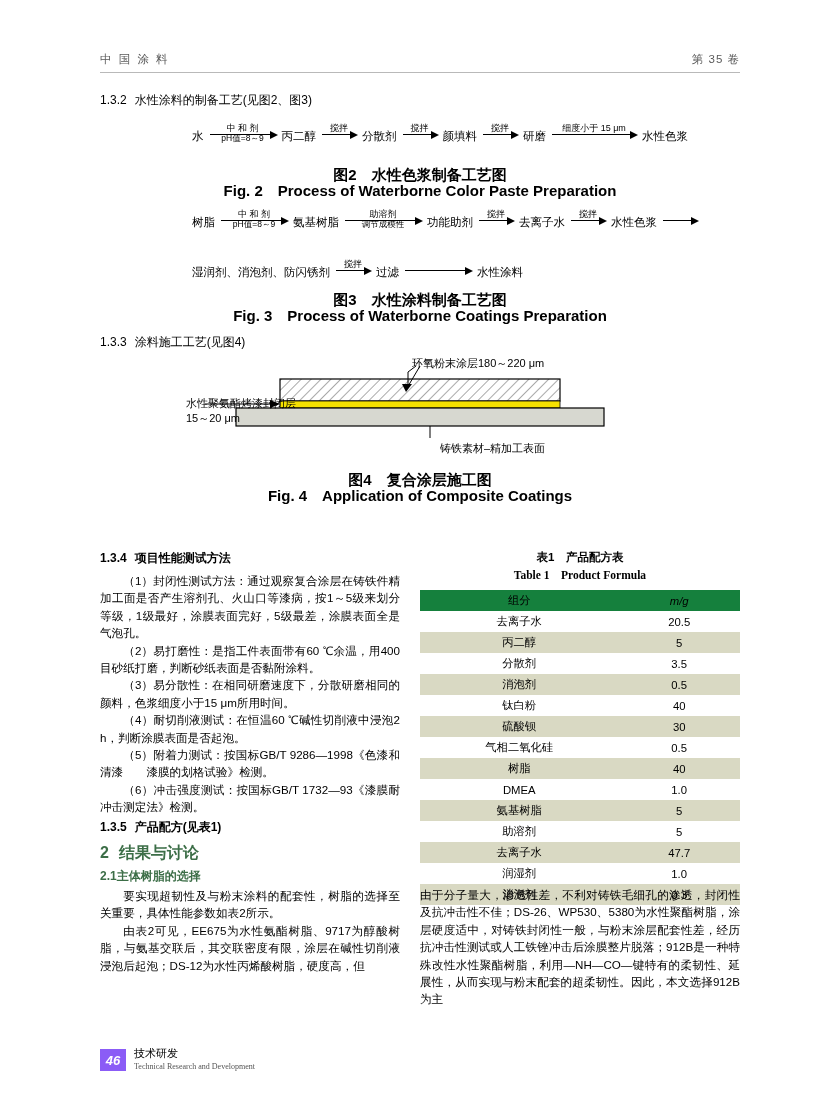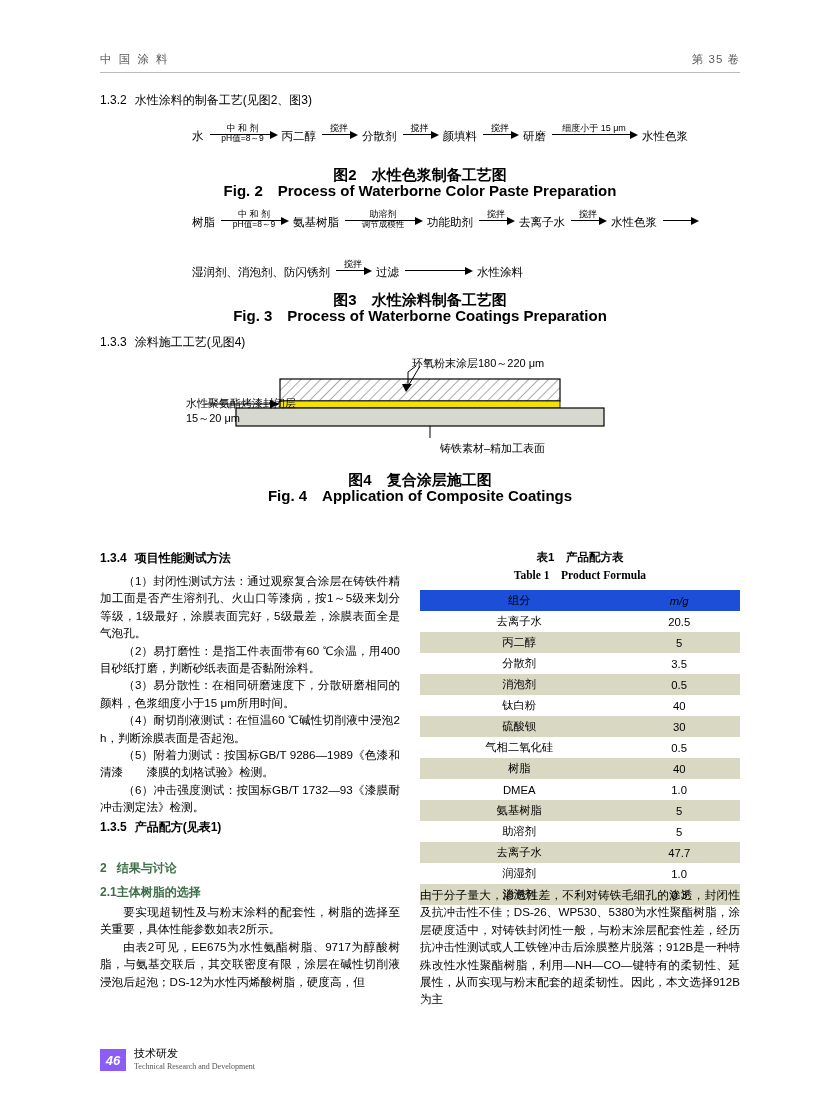--- a/index.html
+++ b/index.html
@@ -71,22 +71,22 @@
   
   .col{
     position:absolute;
     font-family:"Liberation Sans", sans-serif;
     font-size:11.6px;line-height:17.4px;
     text-align:justify;
   }
   .col p{margin:0;text-indent:2em;}
   .h2{
     font-family:"Liberation Sans", sans-serif;
-    font-size:12px;font-weight:bold;color:#3c6e47;
-    margin:24px 0 4px 0;
+    font-size:16px;font-weight:bold;color:#3c6e47;
+    margin:8px 0 4px 0;
   }
   .h3{
     font-family:"Liberation Sans", sans-serif;
     font-size:12px;font-weight:bold;color:#3c6e47;
     margin:6px 0 2px 0;
   }
   .h3 .n{}
   
   .tbl-title{
     position:absolute;text-align:center;width:320px;
@@ -94,21 +94,21 @@
   }
   table.formula{
     position:absolute;border-collapse:collapse;
     font-family:"Liberation Sans", sans-serif;font-size:11.3px;
     width:320px;
   }
   table.formula th, table.formula td{
     border:none;padding:2.5px 0;height:16px;
   }
   table.formula th{
-    background:#1d4ed8;font-weight:normal;text-align:center;
+    background:#15803d;font-weight:normal;text-align:center;
   }
   table.formula td.name{text-align:center;width:62%;}
   table.formula td.val{text-align:center;width:38%;}
   table.formula tr.alt td{background:#d9d9c3;}
   table.formula tr.norm td{background:#ffffff;}
   
   .footer{
     position:absolute;left:88px;bottom:26px;display:flex;align-items:center;
   }
   .pagenum{
@@ -271,21 +271,21 @@
 
   <div class="sec" style="left:88px;top:550px;font-weight:bold;">
     <span class="num">1.3.4</span><span>项目性能测试方法</span>
   </div>
 
   <div class="col" style="left:88px;top:572px;width:300px;">
     <p>（1）封闭性测试方法：通过观察复合涂层在铸铁件精加工面是否产生溶剂孔、火山口等漆病，按1～5级来划分等级，1级最好，涂膜表面完好，5级最差，涂膜表面全是气泡孔。</p>
     <p>（2）易打磨性：是指工件表面带有60 ℃余温，用400目砂纸打磨，判断砂纸表面是否黏附涂料。</p>
     <p>（3）易分散性：在相同研磨速度下，分散研磨相同的颜料，色浆细度小于15 μm所用时间。</p>
     <p>（4）耐切削液测试：在恒温60 ℃碱性切削液中浸泡2 h，判断涂膜表面是否起泡。</p>
-    <p>（5）附着力测试：按国标GB/T 9286—1989《色漆和清漆　　漆膜的划格试验》检测。</p>
+    <p>（5）附着力测试：按国标GB/T 9286—1998《色漆和清漆　　漆膜的划格试验》检测。</p>
     <p>（6）冲击强度测试：按国标GB/T 1732—93《漆膜耐冲击测定法》检测。</p>
 
     <div class="sec" style="position:static;font-weight:bold;margin-top:3px;">
       <span class="num">1.3.5</span><span>产品配方(见表1)</span>
     </div>
 
     <div class="h2">
       <span class="n" style="margin-right:10px;">2</span><span>结果与讨论</span>
     </div>
     <div class="h3">

